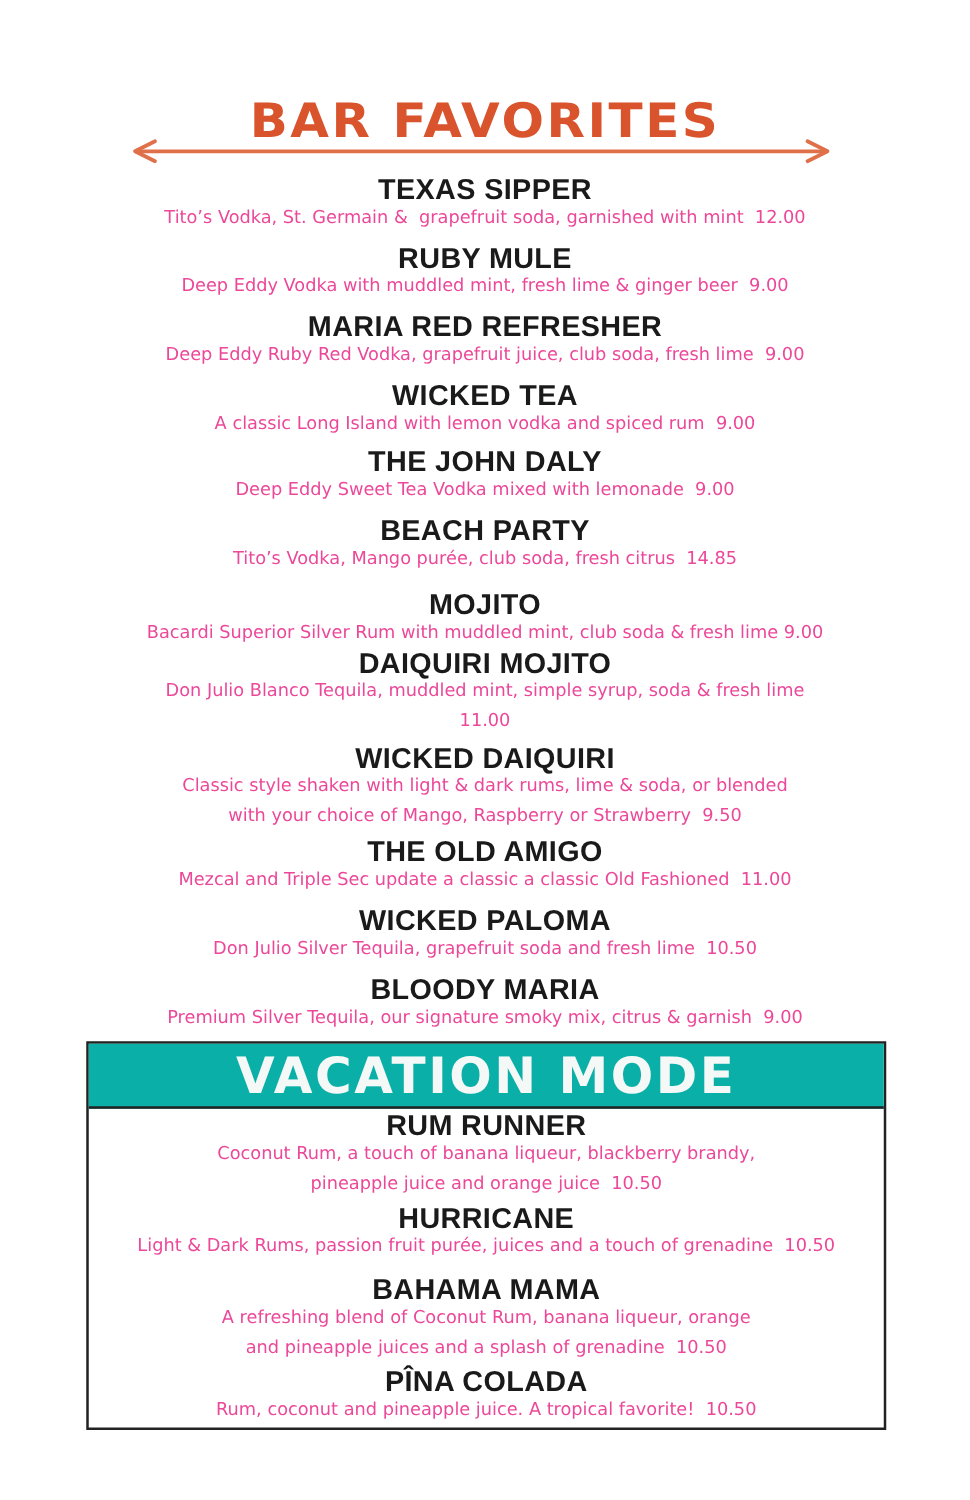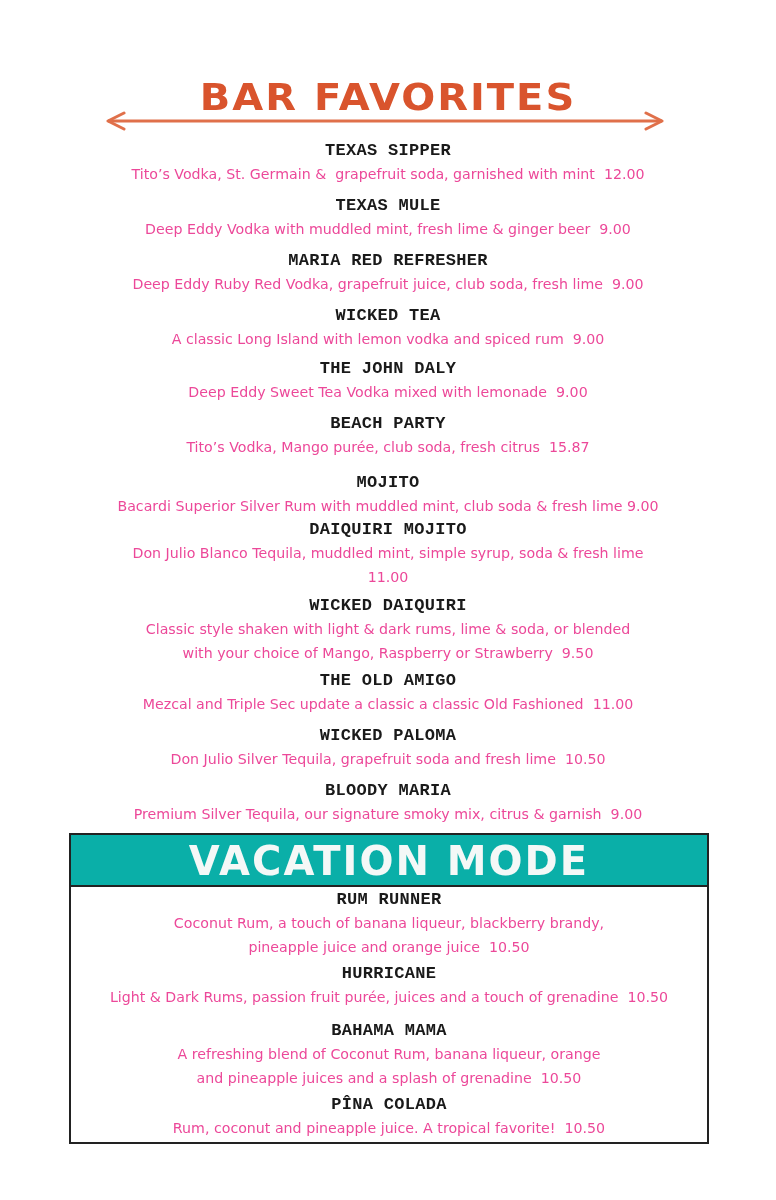--- a/index.html
+++ b/index.html
@@ -22,23 +22,23 @@
       color: #d9542d;
       line-height: 46px;
       transform: scaleY(0.95);
     }
     .arrow {
       position: absolute; left: 104px; top: 111px; width: 562px; height: 20px;
     }
 
     .items { position: absolute; left: 0; width: 776px; text-align: center; }
     .item-name {
-      font-family: Liberation Mono, monospace;
+      font-family: Liberation Sans, sans-serif;
       font-weight: bold;
-      font-size: 17px;
+      font-size: 23px;
       letter-spacing: 0.3px;
       color: #1a1a1a;
       line-height: 22px;
     }
     .item-desc {
       font-family: "DejaVu Sans", sans-serif;
       font-size: 14.2px;
       color: #ec4899;
       line-height: 24px;
       white-space: pre-wrap;
@@ -75,38 +75,38 @@
     <line x1="4" y1="10" x2="558" y2="10" stroke="#e0704a" stroke-width="3"></line>
     <polyline points="20,2 4,10 20,18" fill="none" stroke="#e0704a" stroke-width="3" stroke-linecap="round" stroke-linejoin="round"></polyline>
     <polyline points="542,2 558,10 542,18" fill="none" stroke="#e0704a" stroke-width="3" stroke-linecap="round" stroke-linejoin="round"></polyline>
   </svg>
 
   <div class="items" style="top:140px;">
     <div class="item-name">TEXAS SIPPER</div>
     <div class="item-desc">Tito’s Vodka, St. Germain &amp;  grapefruit soda, garnished with mint  12.00</div>
   </div>
   <div class="items" style="top:195px;">
-    <div class="item-name">TEXAS MULE</div>
+    <div class="item-name">RUBY MULE</div>
     <div class="item-desc">Deep Eddy Vodka with muddled mint, fresh lime &amp; ginger beer  9.00</div>
   </div>
   <div class="items" style="top:250px;">
     <div class="item-name">MARIA RED REFRESHER</div>
     <div class="item-desc">Deep Eddy Ruby Red Vodka, grapefruit juice, club soda, fresh lime  9.00</div>
   </div>
   <div class="items" style="top:305px;">
     <div class="item-name">WICKED TEA</div>
     <div class="item-desc">A classic Long Island with lemon vodka and spiced rum  9.00</div>
   </div>
   <div class="items" style="top:358px;">
     <div class="item-name">THE JOHN DALY</div>
     <div class="item-desc">Deep Eddy Sweet Tea Vodka mixed with lemonade  9.00</div>
   </div>
   <div class="items" style="top:413px;">
     <div class="item-name">BEACH PARTY</div>
-    <div class="item-desc">Tito’s Vodka, Mango purée, club soda, fresh citrus  15.87</div>
+    <div class="item-desc">Tito’s Vodka, Mango purée, club soda, fresh citrus  14.85</div>
   </div>
   <div class="items" style="top:472px;">
     <div class="item-name">MOJITO</div>
     <div class="item-desc">Bacardi Superior Silver Rum with muddled mint, club soda &amp; fresh lime 9.00</div>
   </div>
   <div class="items" style="top:519px;">
     <div class="item-name">DAIQUIRI MOJITO</div>
     <div class="item-desc">Don Julio Blanco Tequila, muddled mint, simple syrup, soda &amp; fresh lime</div>
     <div class="item-desc">11.00</div>
   </div>

